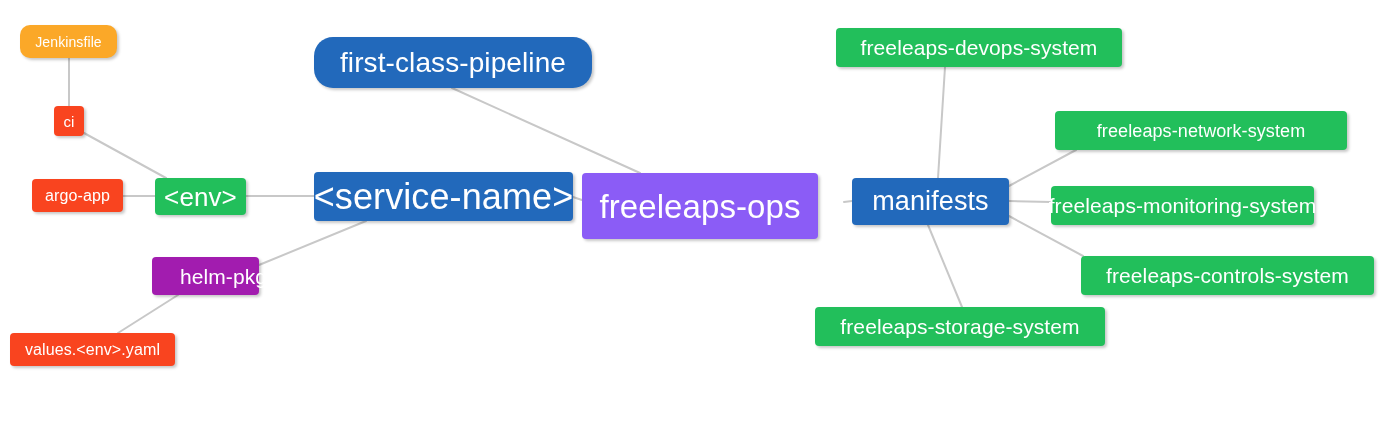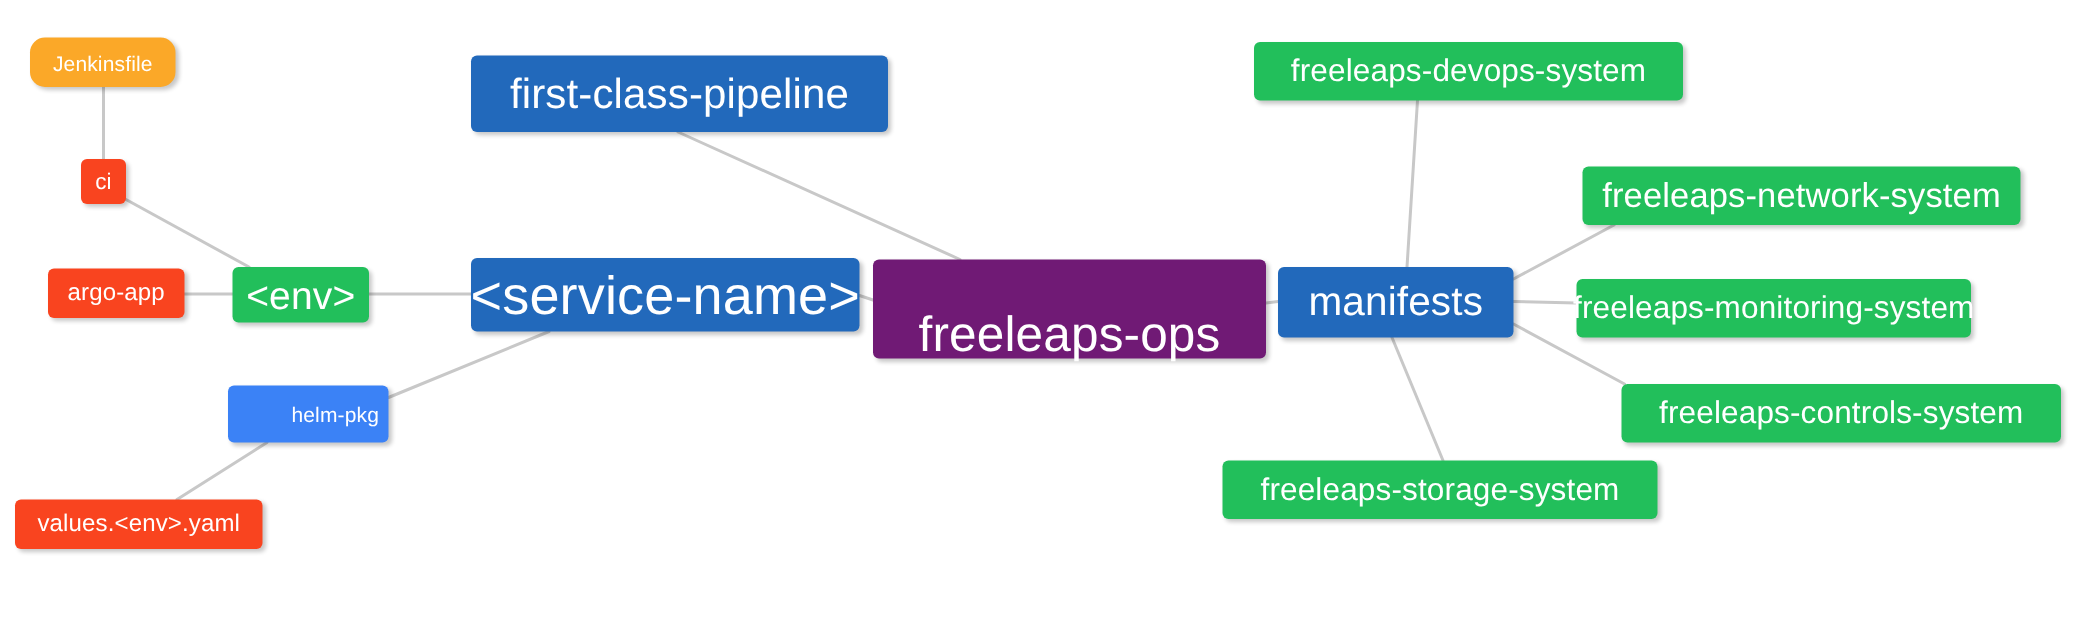--- a/index.html
+++ b/index.html
@@ -60,54 +60,54 @@
       <line x1="366" y1="221" x2="259" y2="265" stroke="#c8c8c8" stroke-width="2" stroke-linecap="round"></line>
       <line x1="178" y1="295" x2="118" y2="333" stroke="#c8c8c8" stroke-width="2" stroke-linecap="round"></line>
       <line x1="844" y1="202" x2="852" y2="201" stroke="#c8c8c8" stroke-width="2" stroke-linecap="round"></line>
       <line x1="938" y1="178" x2="945" y2="67" stroke="#c8c8c8" stroke-width="2" stroke-linecap="round"></line>
       <line x1="1009" y1="186" x2="1076" y2="150" stroke="#c8c8c8" stroke-width="2" stroke-linecap="round"></line>
       <line x1="1009" y1="201" x2="1051" y2="202" stroke="#c8c8c8" stroke-width="2" stroke-linecap="round"></line>
       <line x1="1009" y1="216" x2="1083" y2="256" stroke="#c8c8c8" stroke-width="2" stroke-linecap="round"></line>
       <line x1="928" y1="225" x2="962" y2="307" stroke="#c8c8c8" stroke-width="2" stroke-linecap="round"></line>
     </svg>
   <div id="node-layer">
-      <div class="node" style="left: 582px; top: 173px; width: 262px; height: 66px; background: #701a75; font-size: 33px; align-items: flex-end;">
+      <div class="node" style="left: 582px; top: 173px; width: 236px; height: 66px; background: #8b5cf6; font-size: 33px;">
         <span class="node-label">freeleaps-ops</span>
       </div>
       <div class="node" style="left: 314px; top: 172px; width: 259px; height: 49px; background: rgb(34, 105, 187); font-size: 36px;">
         <span class="node-label">&lt;service-name&gt;</span>
       </div>
       <div class="node" style="left: 852px; top: 178px; width: 157px; height: 47px; background: rgb(34, 105, 187); font-size: 27px;">
         <span class="node-label">manifests</span>
       </div>
-      <div class="node" style="left: 314px; top: 37px; width: 278px; height: 51px; background: rgb(34, 105, 187); font-size: 28px;">
+      <div class="node" style="left: 314px; top: 37px; width: 278px; height: 51px; background: rgb(34, 105, 187); font-size: 28px; border-radius: 19px;">
         <span class="node-label">first-class-pipeline</span>
       </div>
       <div class="node" style="left: 155px; top: 178px; width: 91px; height: 37px; background: rgb(34, 191, 91); font-size: 26px;">
         <span class="node-label">&lt;env&gt;</span>
       </div>
       <div class="node" style="left: 54px; top: 106px; width: 30px; height: 30px; background: rgb(249, 68, 31); font-size: 15px;">
         <span class="node-label">ci</span>
       </div>
       <div class="node" style="left: 20px; top: 25px; width: 97px; height: 33px; background: rgb(251, 168, 40); font-size: 14px; border-radius: 10px;">
         <span class="node-label">Jenkinsfile</span>
       </div>
       <div class="node" style="left: 32px; top: 179px; width: 91px; height: 33px; background: rgb(249, 68, 31); font-size: 16px;">
         <span class="node-label">argo-app</span>
       </div>
-      <div class="node" style="left: 152px; top: 257px; width: 107px; height: 38px; background: #3b82f6; font-size: 14px; padding-left: 36px;">
+      <div class="node" style="left: 152px; top: 257px; width: 107px; height: 38px; background: #a21caf; font-size: 21px; padding-left: 36px;">
         <span class="node-label">helm-pkg</span>
       </div>
       <div class="node" style="left: 10px; top: 333px; width: 165px; height: 33px; background: rgb(249, 68, 31); font-size: 16px;">
         <span class="node-label">values.&lt;env&gt;.yaml</span>
       </div>
       <div class="node" style="left: 800px; top: 28px; width: 286px; height: 39px; background: rgb(34, 191, 91); font-size: 21px; margin-left: 36px;">
         <span class="node-label">freeleaps-devops-system</span>
       </div>
-      <div class="node" style="left: 1055px; top: 111px; width: 292px; height: 39px; background: rgb(34, 191, 91); font-size: 23px;">
+      <div class="node" style="left: 1055px; top: 111px; width: 292px; height: 39px; background: rgb(34, 191, 91); font-size: 18px;">
         <span class="node-label">freeleaps-network-system</span>
       </div>
       <div class="node" style="left: 1051px; top: 186px; width: 263px; height: 39px; background: rgb(34, 191, 91); font-size: 21px;">
         <span class="node-label">freeleaps-monitoring-system</span>
       </div>
       <div class="node" style="left: 1081px; top: 256px; width: 293px; height: 39px; background: rgb(34, 191, 91); font-size: 21px;">
         <span class="node-label">freeleaps-controls-system</span>
       </div>
       <div class="node" style="left: 815px; top: 307px; width: 290px; height: 39px; background: rgb(34, 191, 91); font-size: 21px;">
         <span class="node-label">freeleaps-storage-system</span>

